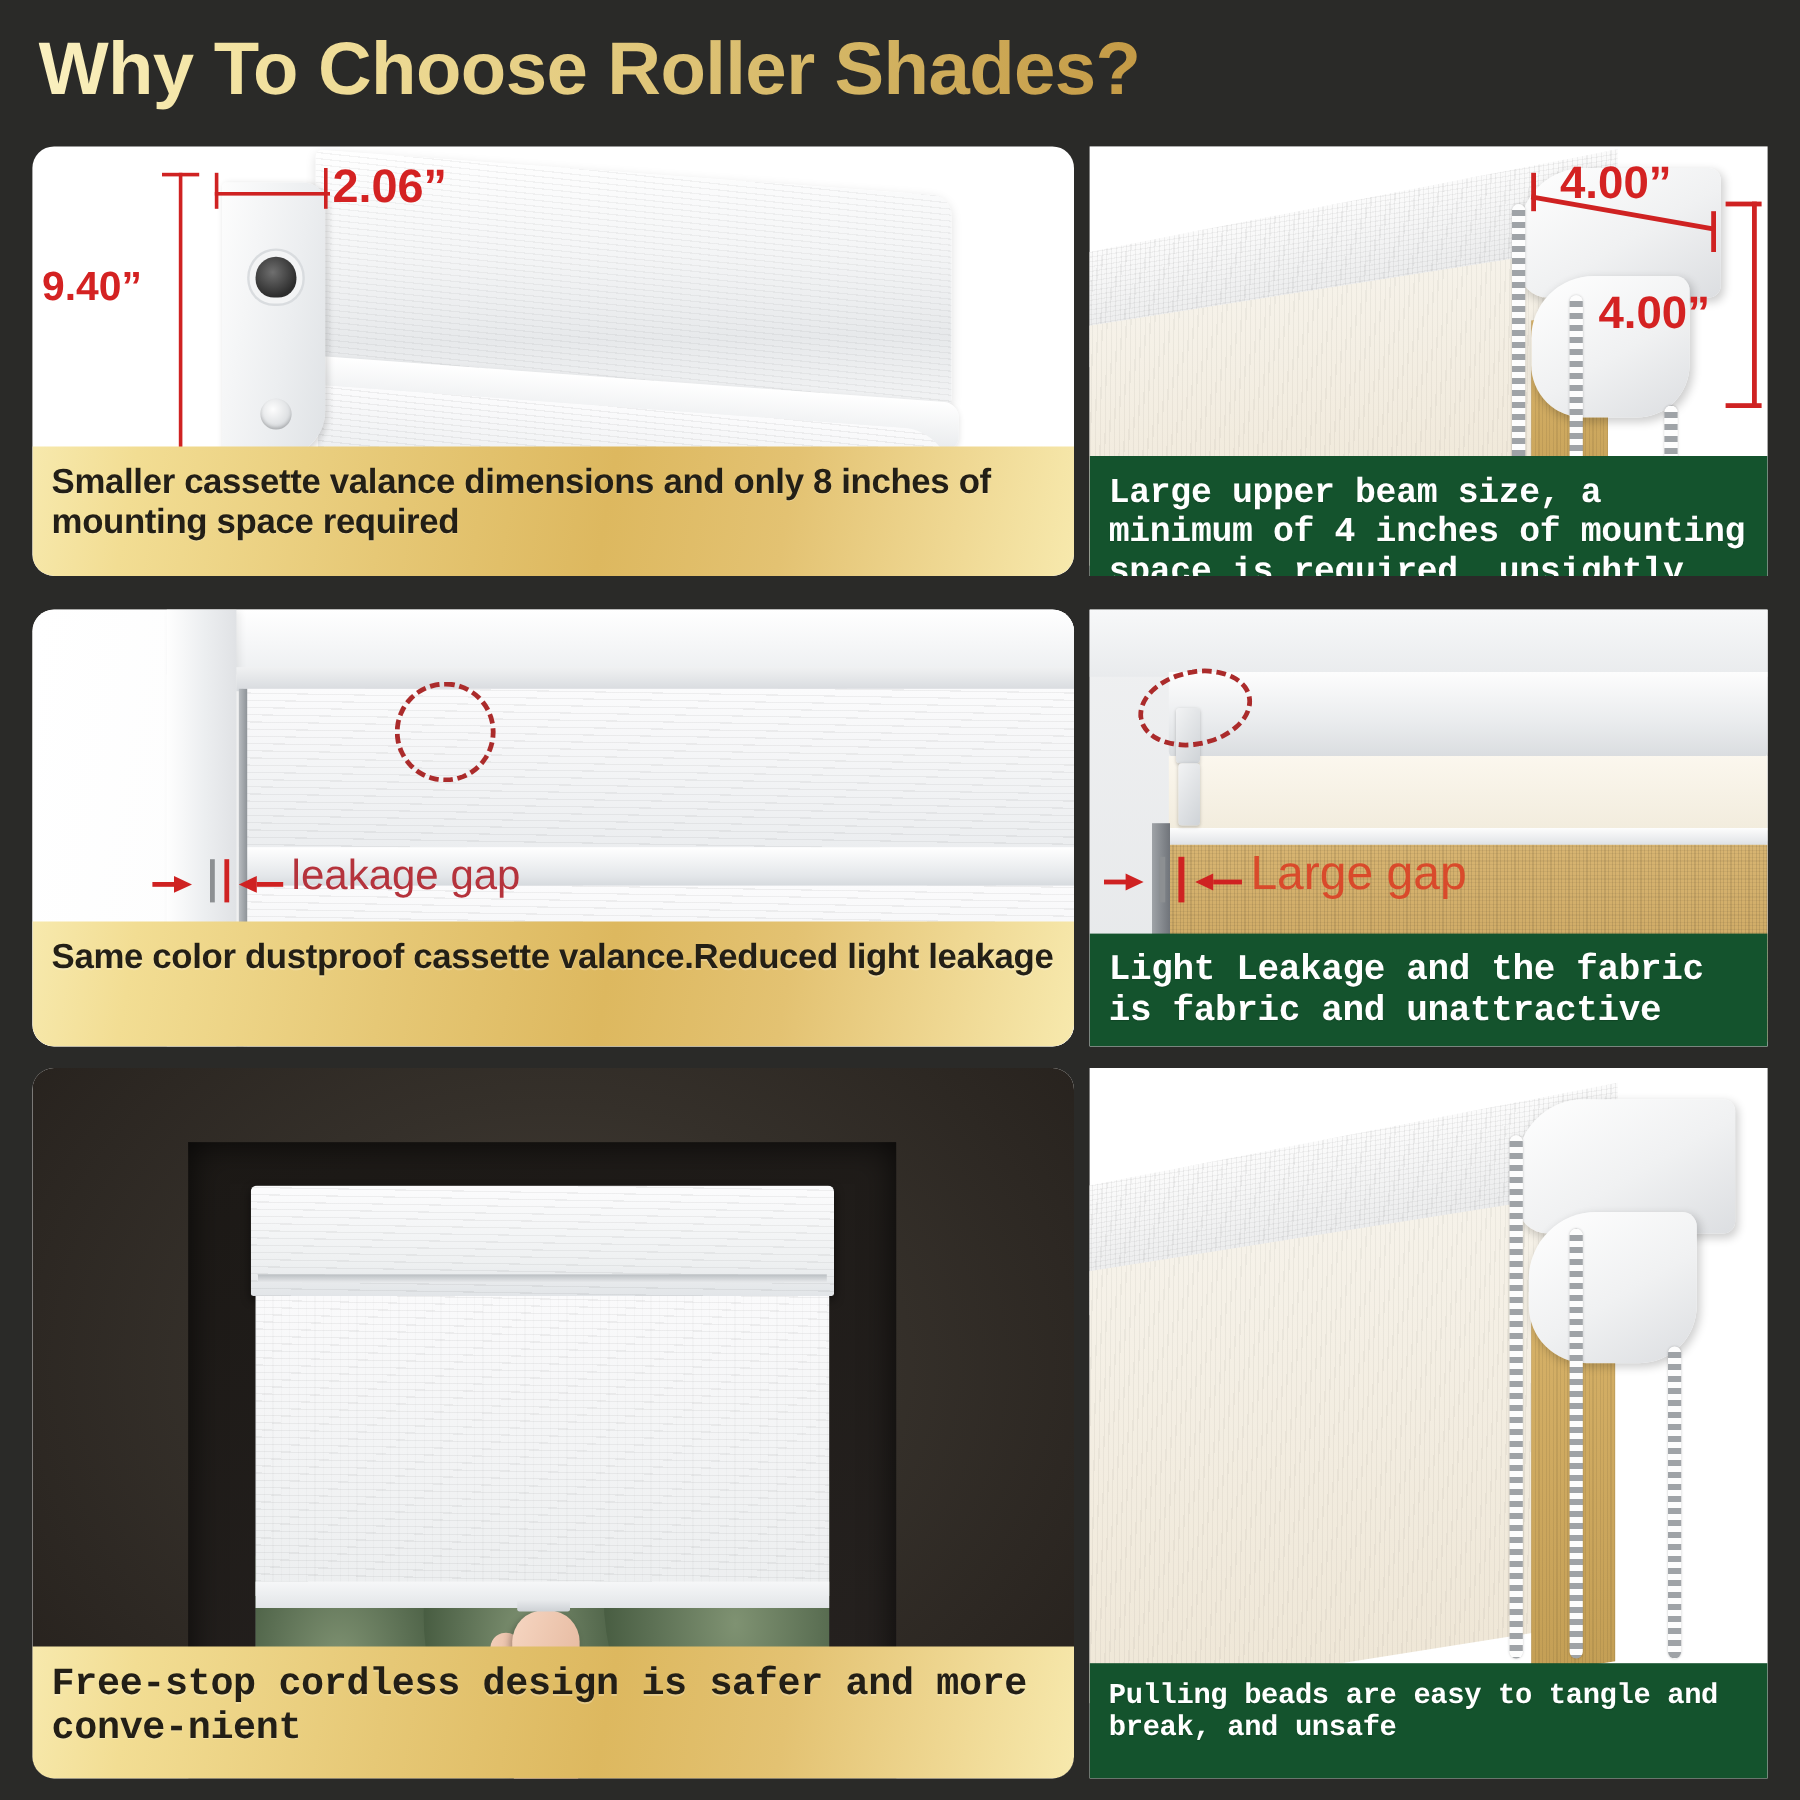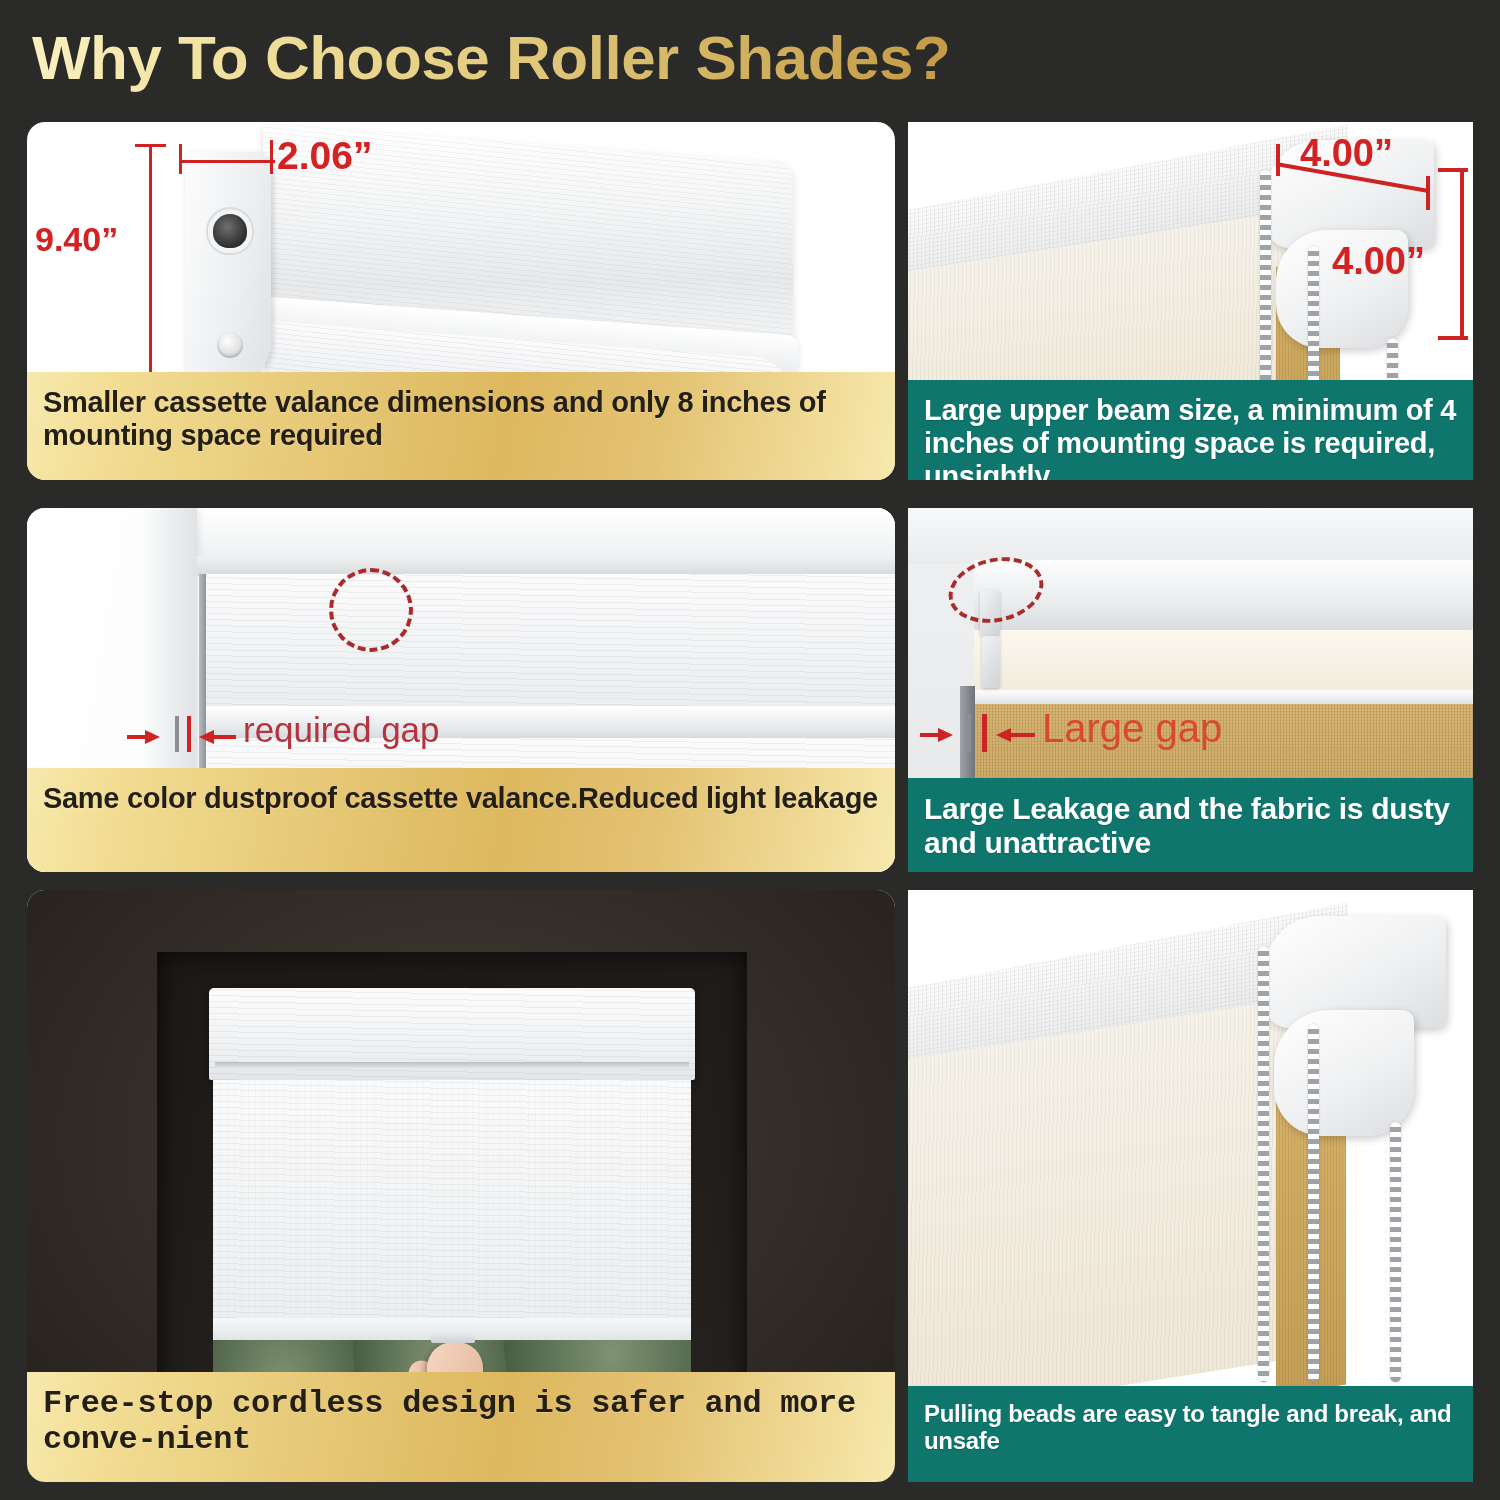--- a/index.html
+++ b/index.html
@@ -42,23 +42,24 @@
     letter-spacing:-0.3px;
   }
   .cap.gold {
     background:linear-gradient(100deg,#f7e9ad 0%,#f2dd93 10%,#e6c876 34%,#ddb85f 55%,#e3c272 72%,#efd893 88%,#f7e9ad 100%);
     color:#231f16;
     border-bottom-left-radius:18px;
     border-bottom-right-radius:18px;
     text-shadow:0 1px 0 rgba(255,255,255,.25);
   }
   .cap.gray {
-    background:#0f766e;
+    background:#14532d;
     color:#ffffff;
     text-shadow:0 1px 1px rgba(0,0,0,.18);
+    font-family:Liberation Mono, monospace;
   }
 
   
   .dimtxt {
     position:absolute;
     color:#d42222;
     font-weight:bold;
     white-space:nowrap;
     font-family:"Liberation Sans", sans-serif;
   }
@@ -340,21 +341,21 @@
     <div class="p3-edge" style="left:172px; top:66px; height:298px;"></div>
 
     <div class="dashring" style="left:302px; top:60px; width:84px; height:84px;"></div>
 
     <div class="arrow-r" style="left:118px; top:222px;"></div>
     <div class="arrow-shaft" style="left:100px; top:227px; width:20px;"></div>
     <div class="tick" style="left:148px; top:208px; width:4px; height:36px; background:#8c8f92;"></div>
     <div class="tick" style="left:160px; top:208px; width:4px; height:36px;"></div>
     <div class="arrow-l" style="left:172px; top:222px;"></div>
     <div class="arrow-shaft" style="left:187px; top:227px; width:22px;"></div>
-    <div class="gaptxt" style="left:216px; top:202px; font-size:35px; color:#b5333c;">required gap</div>
+    <div class="gaptxt" style="left:216px; top:202px; font-size:35px; color:#b5333c;">leakage gap</div>
   </div>
   <div class="cap gold" style="height:104px; font-size:29px;">Same color dustproof cassette valance.Reduced light leakage</div>
 </div>
 
 <div class="panel" style="left:908px; top:508px; width:565px; height:364px;">
   <div class="photo">
     <div class="p4-bg"></div>
     <div class="p4-top"></div>
     <div class="p4-bar" style="top:52px; height:72px;"></div>
     <div class="p4-cream" style="top:122px; height:62px;"></div>
@@ -367,21 +368,21 @@
     <div class="dashring" style="left:40px; top:50px; width:96px; height:64px; transform:rotate(-12deg);"></div>
 
     <div class="arrow-r" style="left:30px; top:220px;"></div>
     <div class="arrow-shaft" style="left:12px; top:225px; width:20px;"></div>
     <div class="tick" style="left:58px; top:206px; width:5px; height:38px; background:#8c8f92;"></div>
     <div class="tick" style="left:74px; top:206px; width:5px; height:38px;"></div>
     <div class="arrow-l" style="left:88px; top:220px;"></div>
     <div class="arrow-shaft" style="left:103px; top:225px; width:24px;"></div>
     <div class="gaptxt" style="left:134px; top:198px; font-size:40px; color:#d94a2b;">Large gap</div>
   </div>
-  <div class="cap gray" style="height:94px; font-size:30px;">Large Leakage and the fabric is dusty and unattractive</div>
+  <div class="cap gray" style="height:94px; font-size:30px;">Light Leakage and the fabric is fabric and unattractive</div>
 </div>
 
 <div class="panel rounded" style="left:27px; top:890px; width:868px; height:592px;font-family:Liberation Mono, monospace;">
   <div class="photo">
     <div class="p5-room"></div>
     <div class="p5-recess"></div>
     <div class="p5-opening">
       <div class="p5-sky"></div>
       <div class="p5-tree" style="left:-20px; width:180px; height:230px;"></div>
       <div class="p5-tree" style="left:140px; width:170px; height:270px;"></div>

